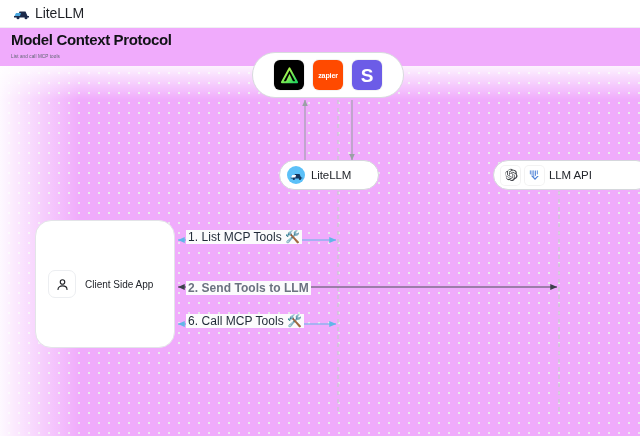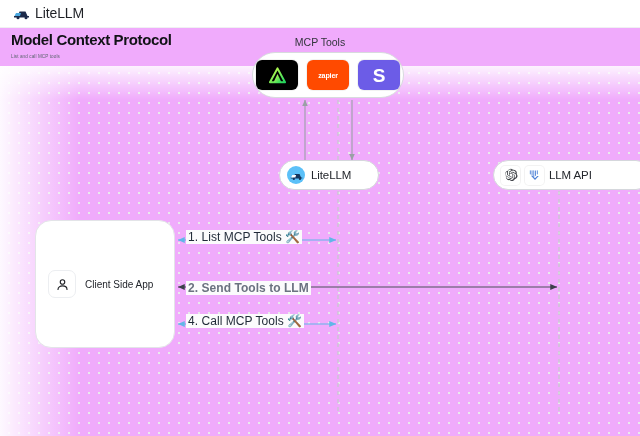--- a/index.html
+++ b/index.html
@@ -128,21 +128,21 @@
     left: 252px;
     top: 52px;
     width: 152px;
     height: 46px;
     border: 1.1px solid #d8dade;
     border-radius: 23px;
     justify-content: center;
     gap: 9px;
   }
   .tool-tile {
-    width: 42px;
+    width: 30px;
     height: 30px;
     border-radius: 6px;
     display: flex;
     align-items: center;
     justify-content: center;
     box-shadow: 0 0 0 1px rgba(0,0,0,0.05);
     overflow: hidden;
   }
   .tool-tile.dark { background: #000000; }
   .tool-tile.orange { background: #ff4a00; }
@@ -307,21 +307,20 @@
     <line x1="338" y1="191" x2="338" y2="414" stroke="#c6c9ce" stroke-width="1.2" stroke-dasharray="4 4"></line>
     <line x1="559" y1="191" x2="559" y2="414" stroke="#c6c9ce" stroke-width="1.2" stroke-dasharray="4 4"></line>
 
     <line x1="178" y1="240" x2="336" y2="240" stroke="#61b6e8" stroke-width="1.2" marker-start="url(#arrow-blue-back)" marker-end="url(#arrow-blue)"></line>
 
     <line x1="178" y1="287" x2="557" y2="287" stroke="#4b5158" stroke-width="1.2" marker-start="url(#arrow-dark-back)" marker-end="url(#arrow-dark)"></line>
 
     <line x1="178" y1="324" x2="336" y2="324" stroke="#61b6e8" stroke-width="1.2" marker-start="url(#arrow-blue-back)" marker-end="url(#arrow-blue)"></line>
   </svg>
 
-  <div class="mcp-label">MCP Tools</div>
   <div class="node mcp-group">
 
     <div class="tool-tile dark">
       <svg width="19" height="19" viewBox="0 0 24 24">
         <defs>
           <linearGradient id="triGrad" x1="0" y1="0" x2="1" y2="1">
             <stop offset="0%" stop-color="#d8ff4a"></stop>
             <stop offset="100%" stop-color="#1fd65f"></stop>
           </linearGradient>
         </defs>
@@ -378,15 +377,15 @@
       <svg width="15" height="15" viewBox="0 0 24 24" fill="none" stroke="#1f2126" stroke-width="1.8" stroke-linecap="round" stroke-linejoin="round">
         <circle cx="12" cy="8" r="3.6"></circle>
         <path d="M4.8 20c0-3.6 3.2-5.8 7.2-5.8s7.2 2.2 7.2 5.8"></path>
       </svg>
     </span>
     <span class="client-label">Client Side App</span>
   </div>
 
   <div class="edge-label blue label-1">1. List MCP Tools 🛠️</div>
   <div class="edge-label gray label-2">2. Send Tools to LLM</div>
-  <div class="edge-label blue label-3">4. Call MCP Tools 🛠️</div>
+  <div class="edge-label blue label-3">6. Call MCP Tools 🛠️</div>
 
 </div>
 
 </body></html>

